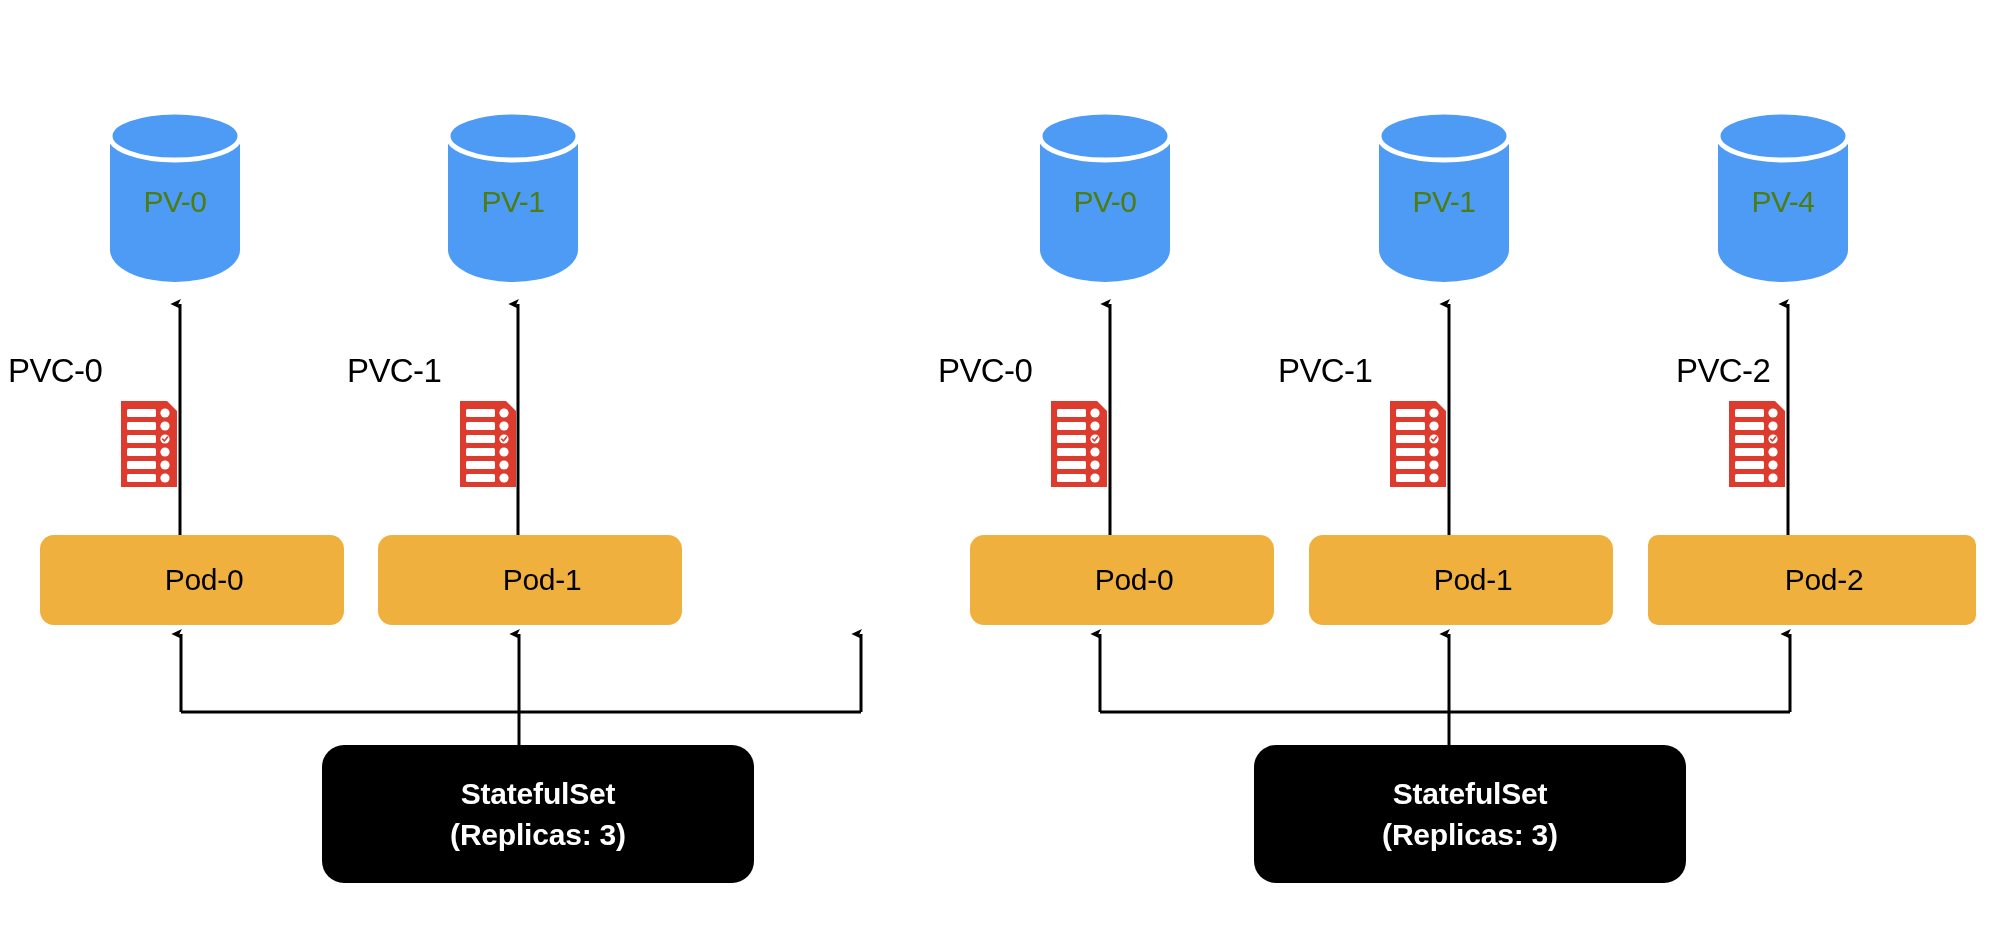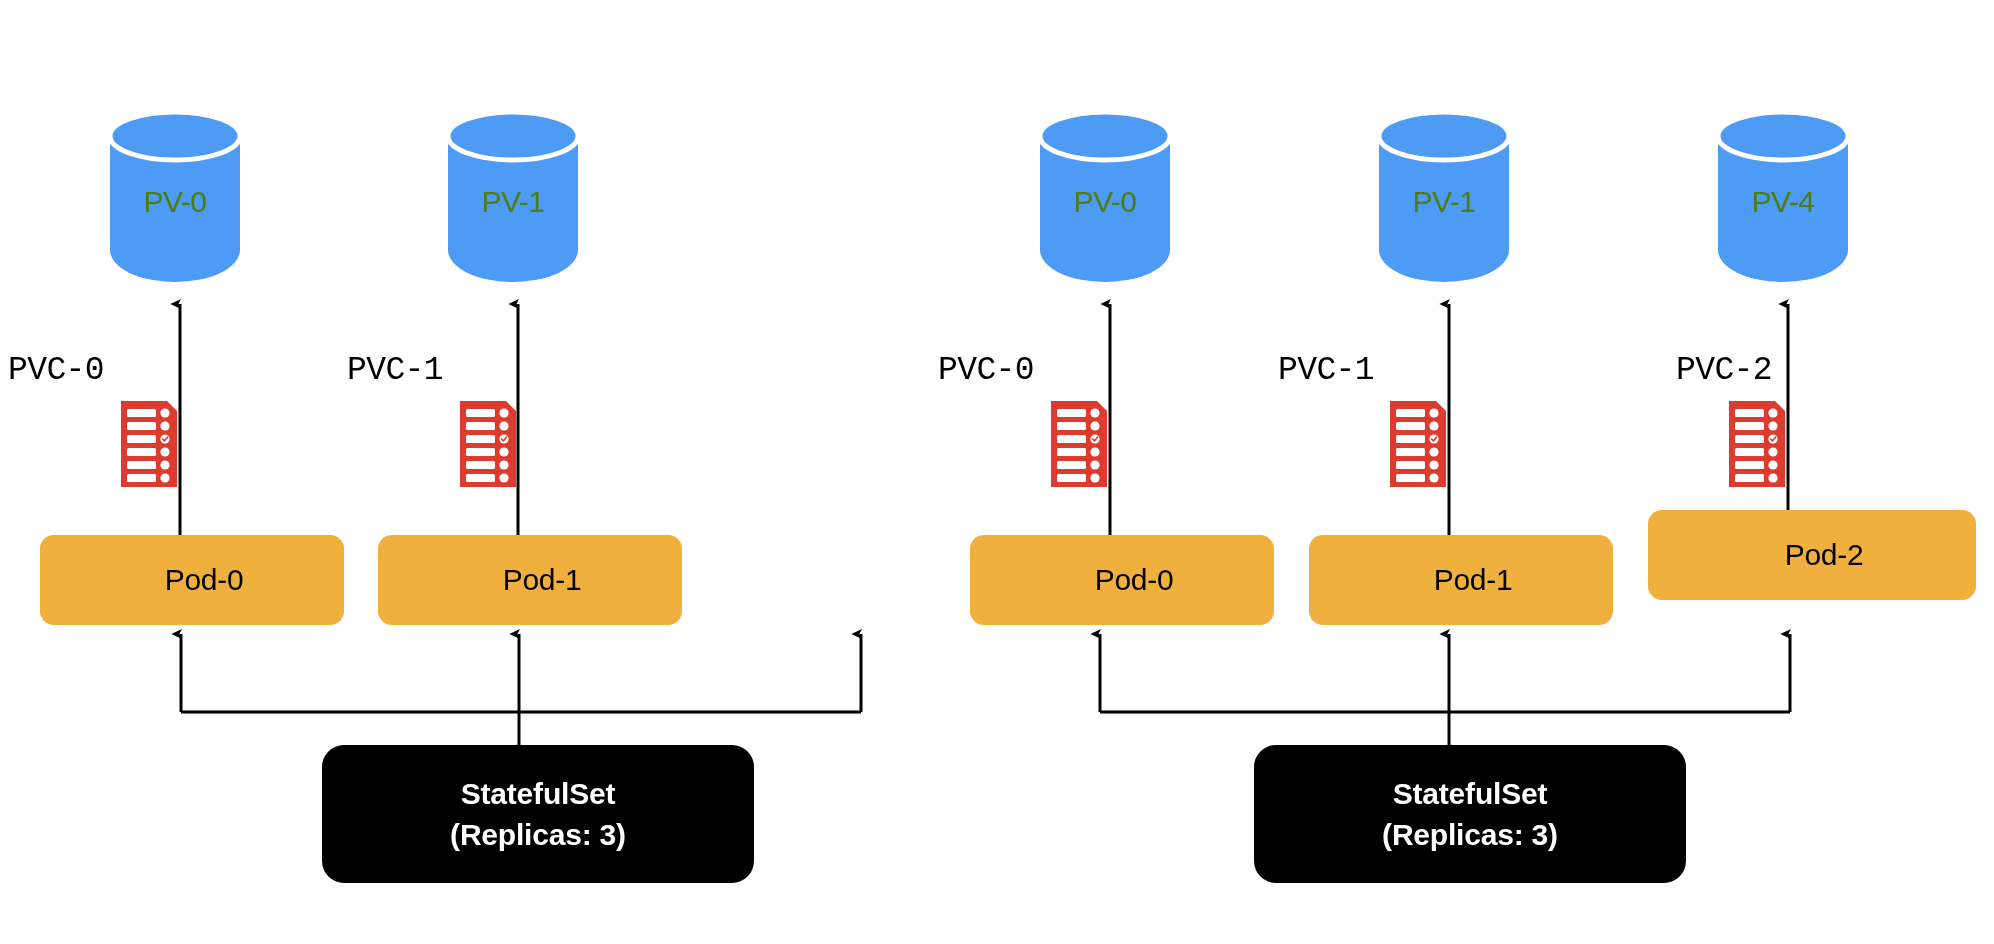--- a/index.html
+++ b/index.html
@@ -67,21 +67,20 @@
     display: block;
     width: 62px;
     height: 92px;
   }
   .pvc-label {
     position: absolute;
     font-size: 33px;
     color: #000000;
     white-space: nowrap;
     letter-spacing: -0.6px;
-    font-family: Liberation Mono, monospace;
   }
 
   
   .pod {
     position: absolute;
     height: 90px;
     border-radius: 14px;
     background: #EFB03E;
     display: flex;
     align-items: center;
@@ -302,21 +301,21 @@
       <circle cx="47" cy="80" r="4.6" fill="#ffffff"></circle>
     </svg>
   </div>
 
   <div class="pod" style="left:970px; top:535px; width:280px;">
     <span>Pod-0</span>
   </div>
   <div class="pod" style="left:1309px; top:535px; width:280px;">
     <span>Pod-1</span>
   </div>
-  <div class="pod" style="left:1648px; top:510px; width:304px;">
+  <div class="pod" style="left:1648px; top:535px; width:304px;border-radius:10px;">
     <span>Pod-2</span>
   </div>
 
   <div class="statefulset" style="left:1235px; top:745px; width:432px; height:138px;">
     <span class="ss-line">StatefulSet</span>
     <span class="ss-line">(Replicas: 3)</span>
   </div>
 
 </div>
 

